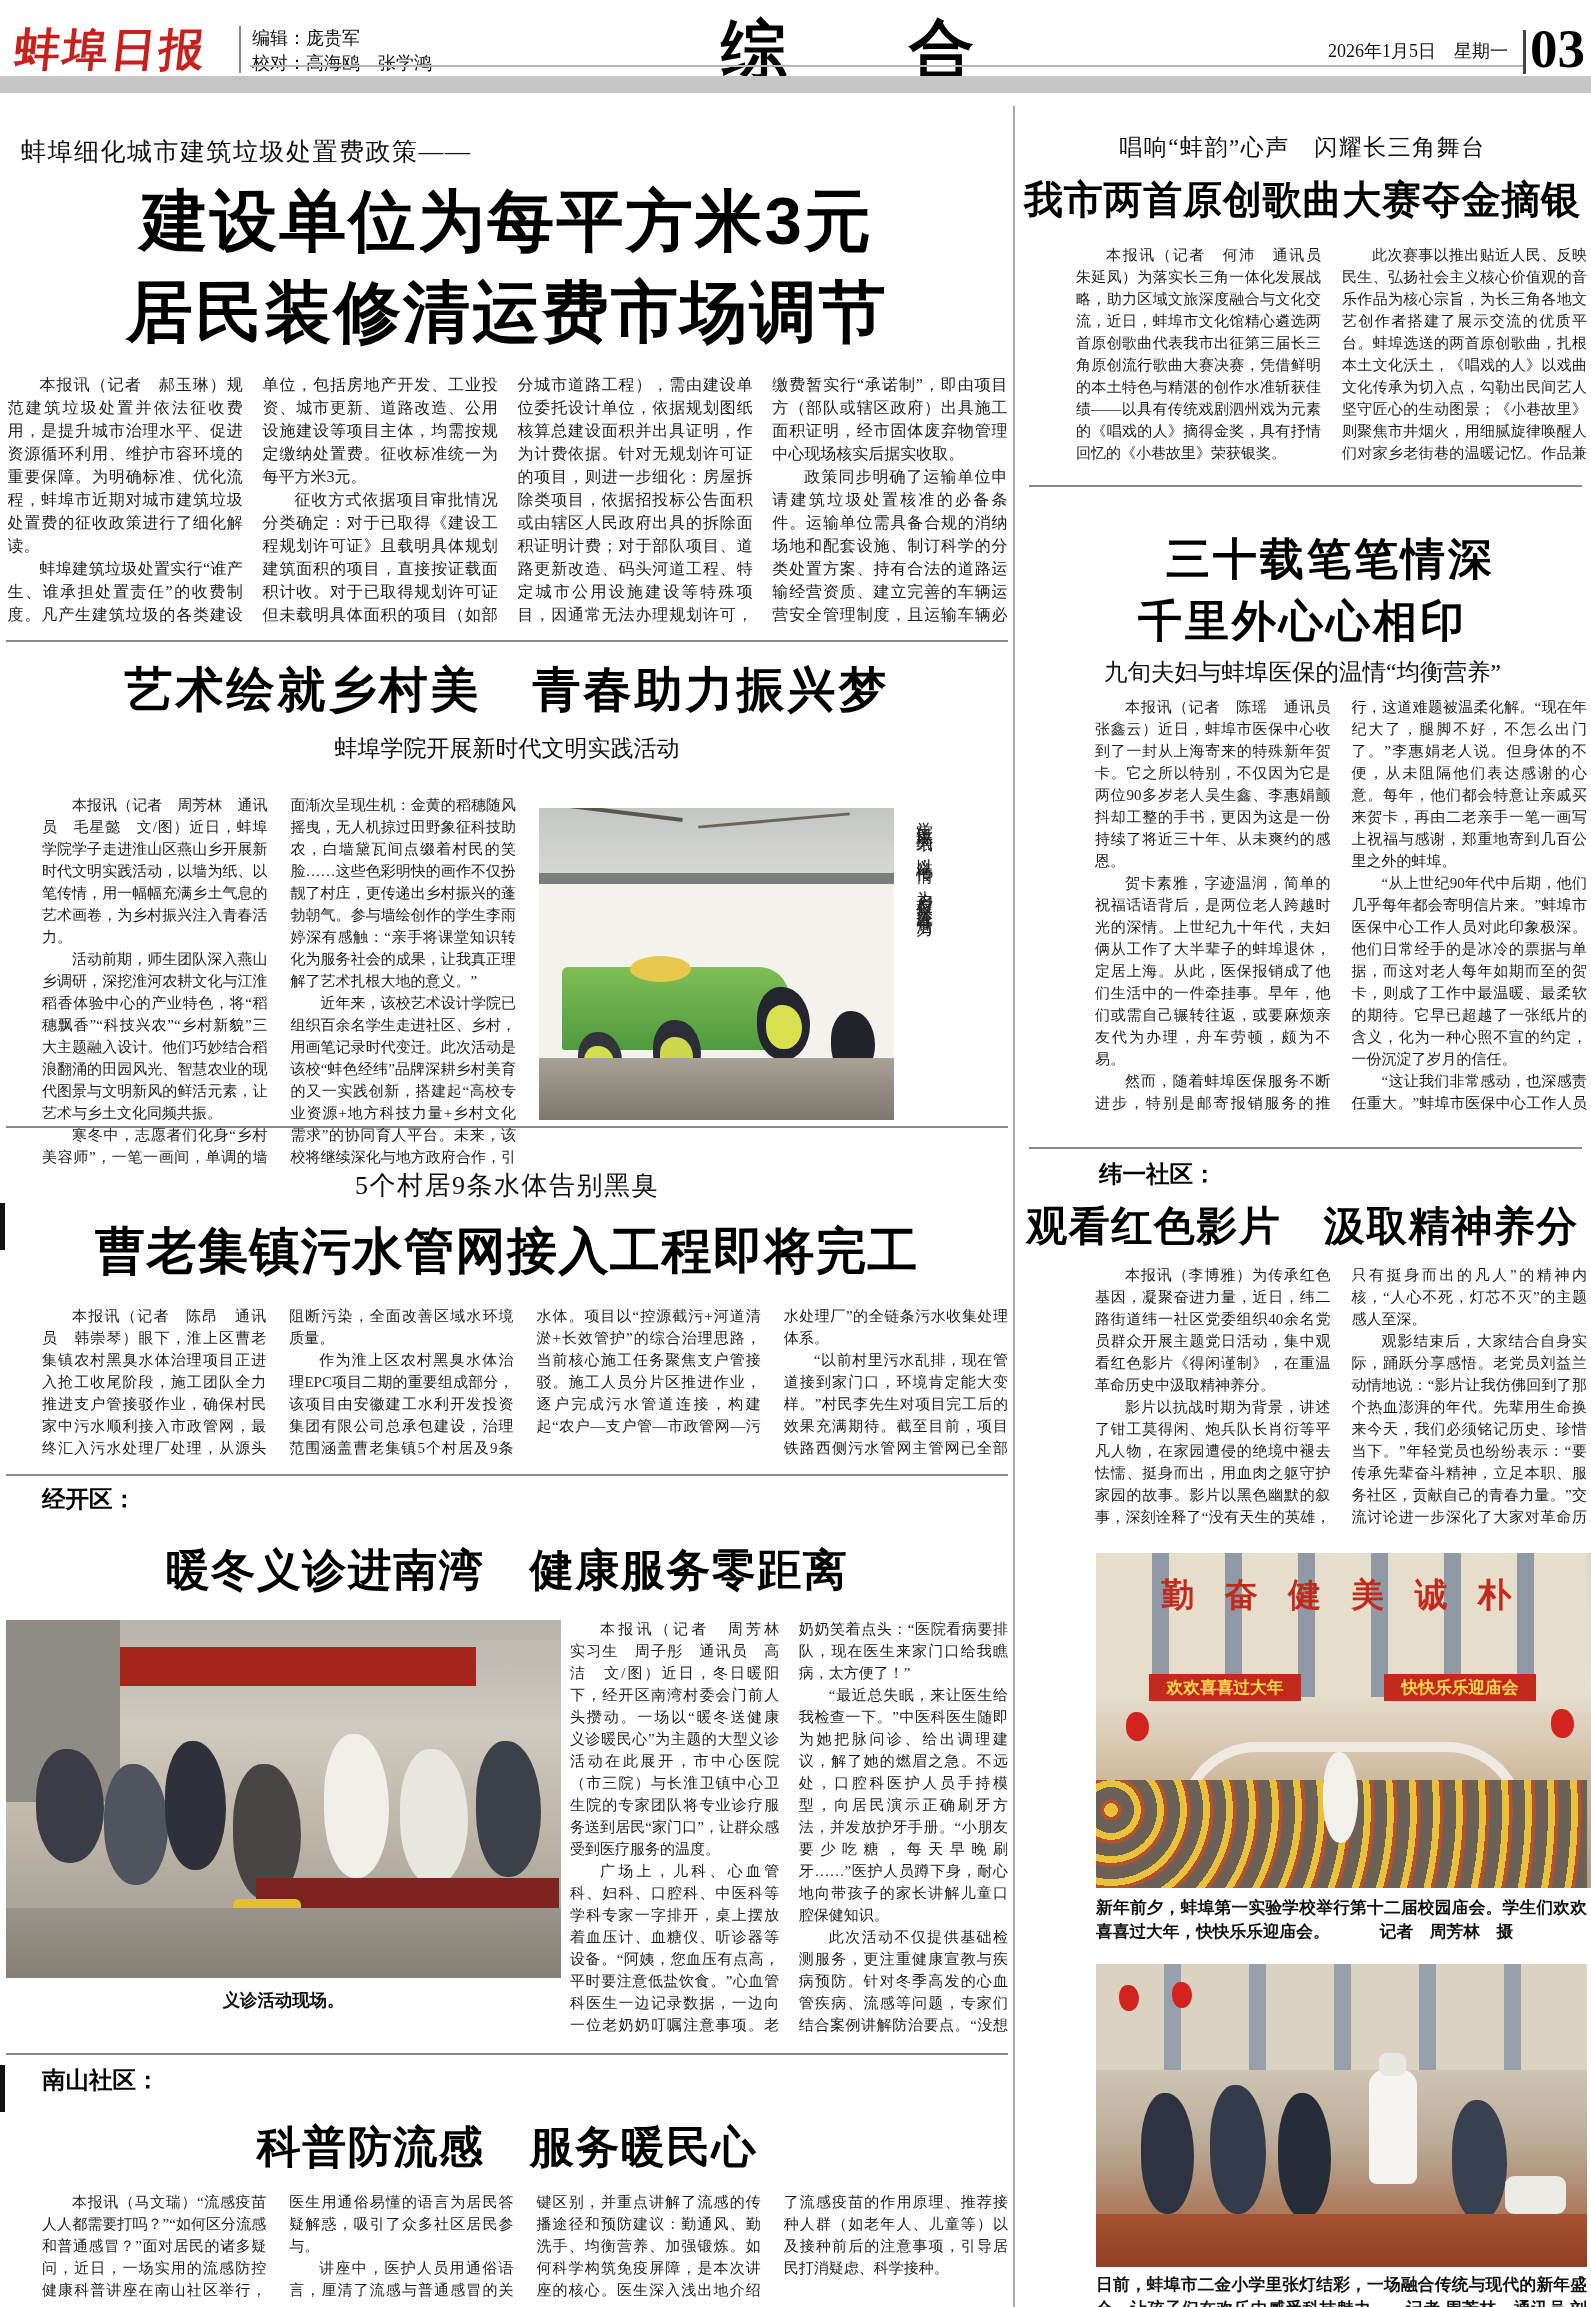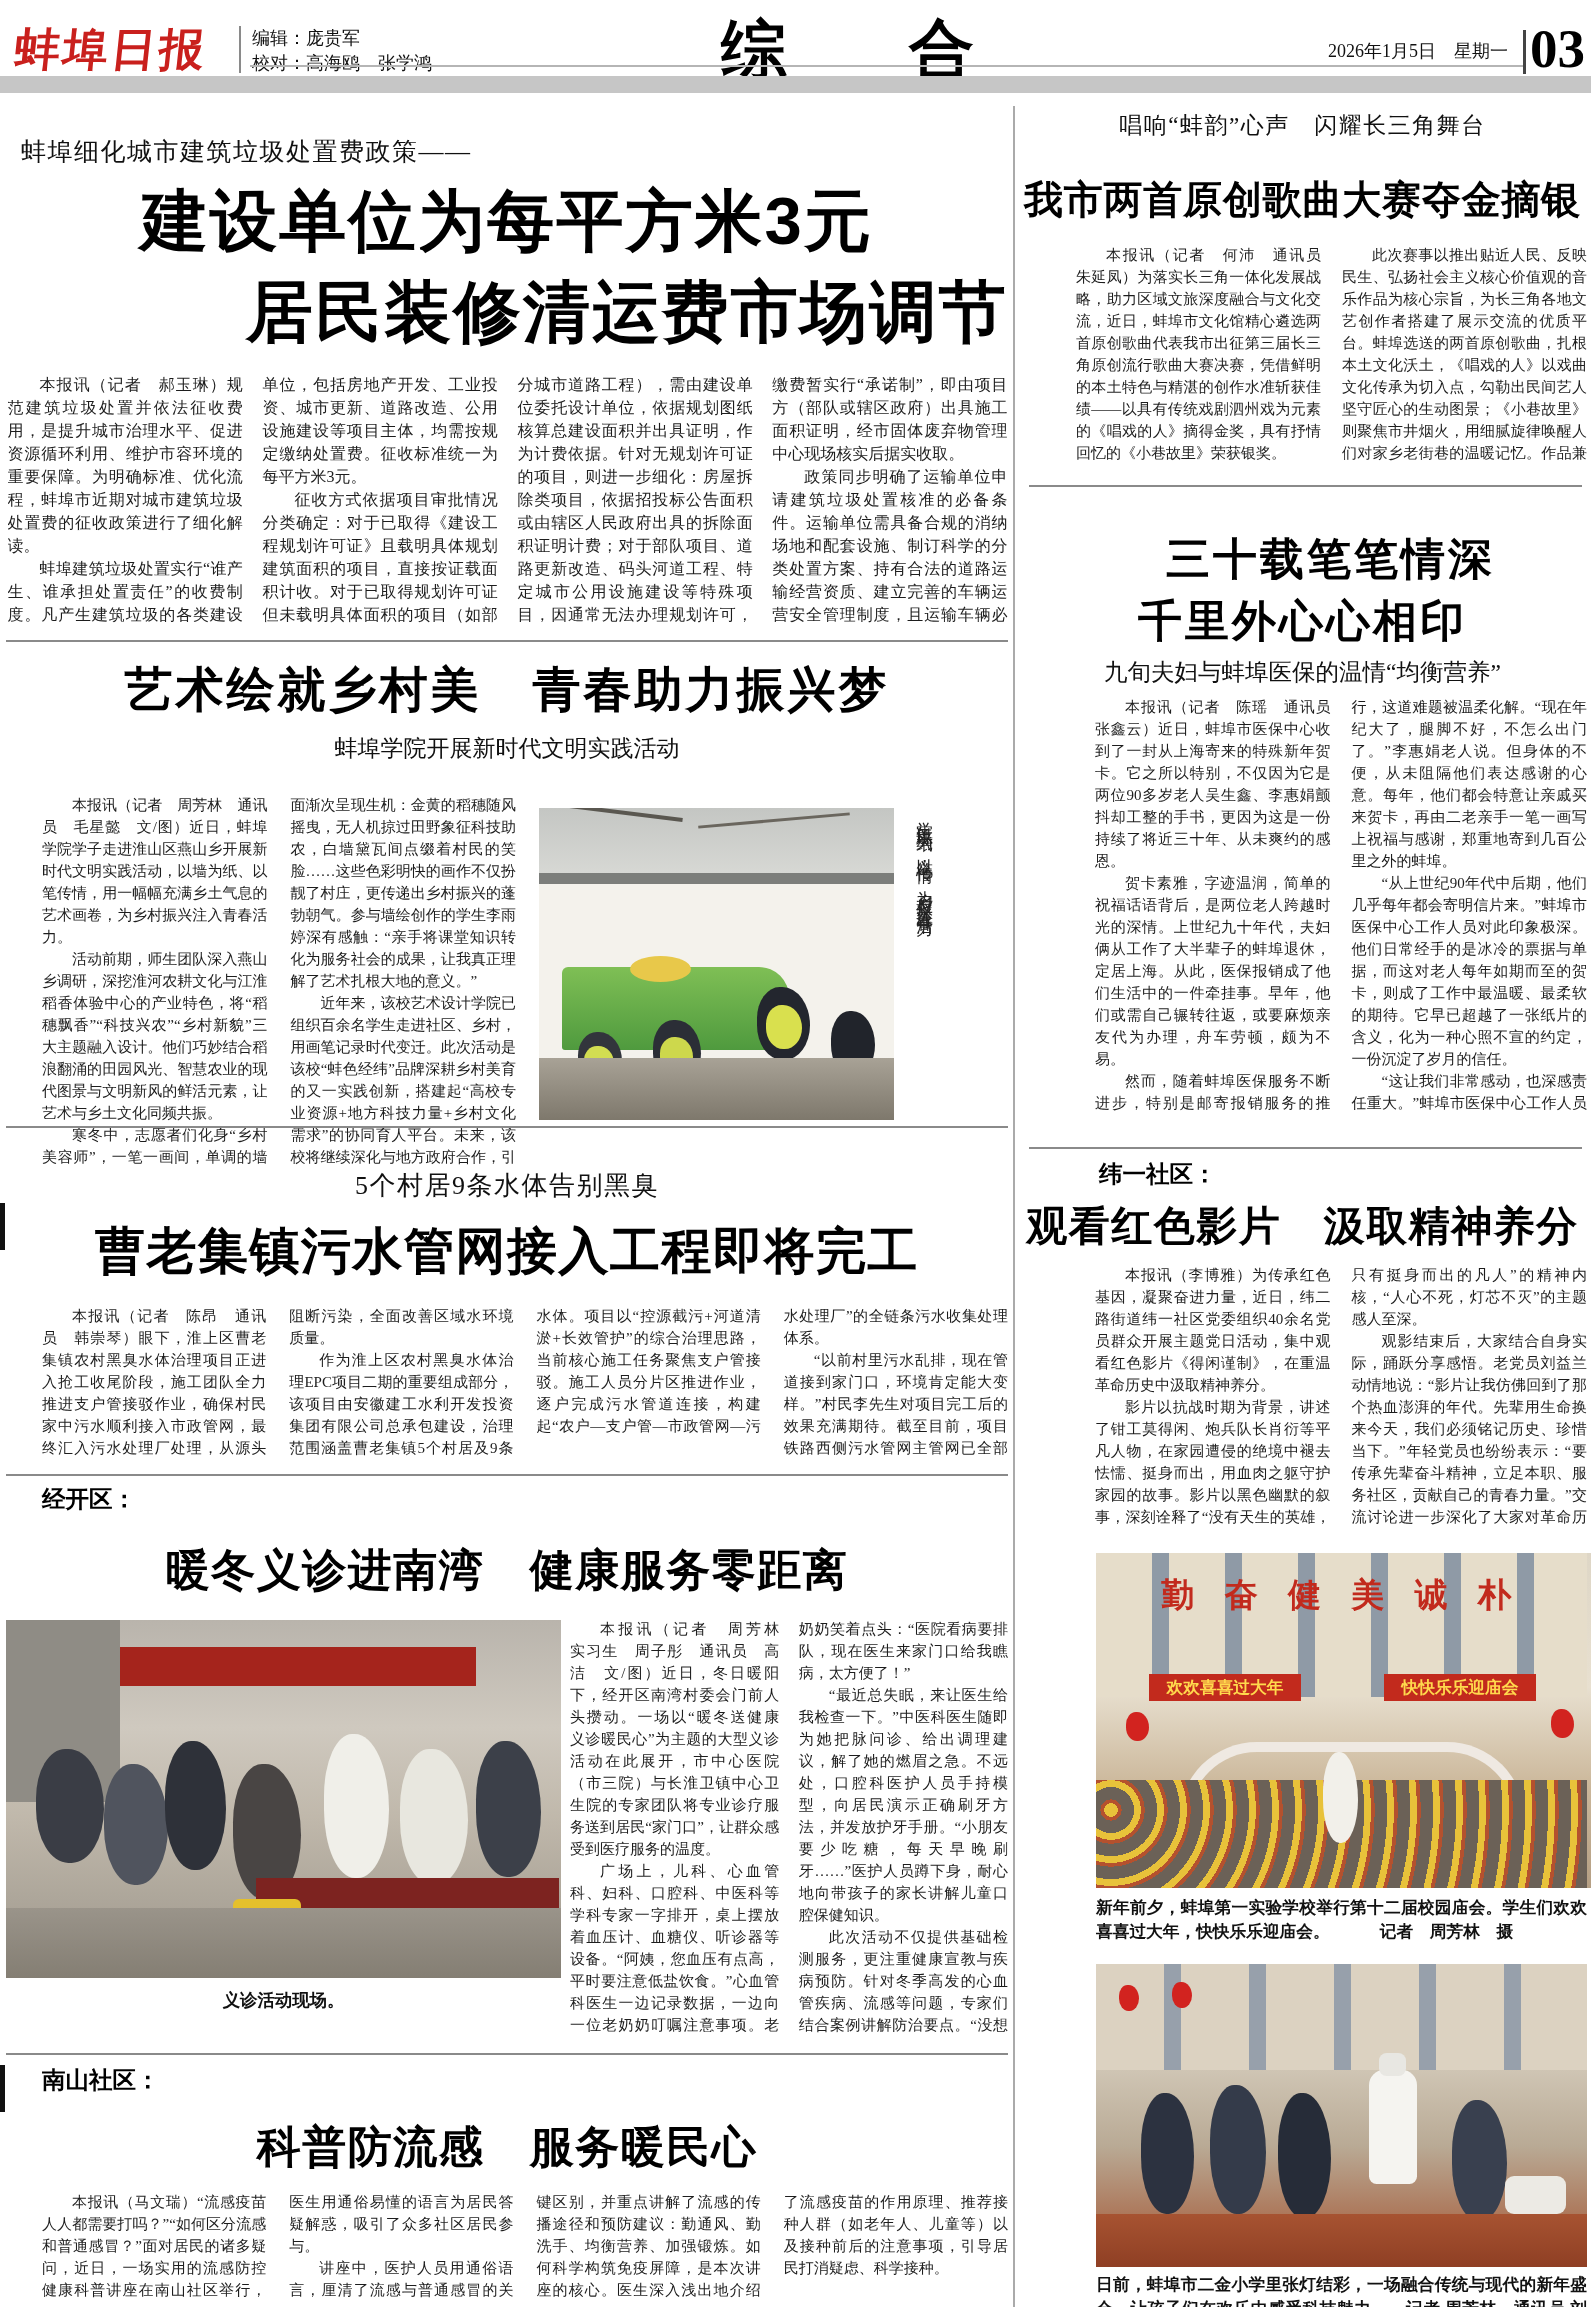--- a/index.html
+++ b/index.html
@@ -49,21 +49,21 @@
   <div class="hairline" style="left:250px;top:65px;width:1273px;height:2.3px;background:#b5b5b5;"></div>
   <div class="abs gray-band"></div>
 
   <div class="hairline" style="left:0;top:1203px;width:5.3px;height:47px;background:#111;"></div>
   <div class="hairline" style="left:0;top:2065px;width:5.3px;height:47px;background:#111;"></div>
 
   <div class="hairline" style="left:1013px;top:106px;width:1.5px;height:2201px;background:#aaa;"></div>
 
   <div class="abs kicker" style="left:21px;top:135px;font-size:25px;">蚌埠细化城市建筑垃圾处置费政策——</div>
   <div class="abs headline sans center" style="left:6px;top:176px;width:1002px;font-size:67px;letter-spacing:2.3px;">建设单位为每平方米3元</div>
-  <div class="abs headline sans center" style="left:6px;top:267px;width:1002px;font-size:67px;letter-spacing:2.3px;text-align:right;">居民装修清运费市场调节</div>
+  <div class="abs headline sans center" style="left:6px;top:267px;width:1002px;font-size:67px;letter-spacing:2.3px;">居民装修清运费市场调节</div>
   <div class="abs body-text" style="left:7.6px;top:373px;width:1000px;height:262px;column-count:4;column-gap:19.7px;font-size:16px;line-height:23px;">
       <p>本报讯（记者　郝玉琳）规范建筑垃圾处置并依法征收费用，是提升城市治理水平、促进资源循环利用、维护市容环境的重要保障。为明确标准、优化流程，蚌埠市近期对城市建筑垃圾处置费的征收政策进行了细化解读。</p>
       <p>蚌埠建筑垃圾处置实行“谁产生、谁承担处置责任”的收费制度。凡产生建筑垃圾的各类建设单位，包括房地产开发、工业投资、城市更新、道路改造、公用设施建设等项目主体，均需按规定缴纳处置费。征收标准统一为每平方米3元。</p>
       <p>征收方式依据项目审批情况分类确定：对于已取得《建设工程规划许可证》且载明具体规划建筑面积的项目，直接按证载面积计收。对于已取得规划许可证但未载明具体面积的项目（如部分城市道路工程），需由建设单位委托设计单位，依据规划图纸核算总建设面积并出具证明，作为计费依据。针对无规划许可证的项目，则进一步细化：房屋拆除类项目，依据招投标公告面积或由辖区人民政府出具的拆除面积证明计费；对于部队项目、道路更新改造、码头河道工程、特定城市公用设施建设等特殊项目，因通常无法办理规划许可，缴费暂实行“承诺制”，即由项目方（部队或辖区政府）出具施工面积证明，经市固体废弃物管理中心现场核实后据实收取。</p>
       <p>政策同步明确了运输单位申请建筑垃圾处置核准的必备条件。运输单位需具备合规的消纳场地和配套设施、制订科学的分类处置方案、持有合法的道路运输经营资质、建立完善的车辆运营安全管理制度，且运输车辆必须符合密闭运输、安装卫星定位装置等具体技术标准，并接入本市主管部门监管平台。城市管理部门将在受理建筑垃圾处置申请后3个工作日内完成核准。</p>
     </div>
 
   <div class="hairline" style="left:6px;top:640px;width:1002px;height:1.5px;"></div>
 
   <div class="abs headline center" style="left:6px;top:658px;width:1002px;font-size:48px;letter-spacing:3px;">艺术绘就乡村美　青春助力振兴梦</div>
@@ -134,21 +134,21 @@
 
   <div class="hairline" style="left:6px;top:2053px;width:1002px;height:1.5px;"></div>
   <div class="abs section-label" style="left:42px;top:2064px;">南山社区：</div>
 
   <div class="abs headline sans center" style="left:6px;top:2118px;width:1002px;font-size:44px;letter-spacing:1.5px;">科普防流感　服务暖民心</div>
   <div class="abs body-text" style="left:42px;top:2191px;width:966px;height:116px;column-count:4;column-gap:23px;font-size:15px;line-height:22px;">
       <p>本报讯（马文瑞）“流感疫苗人人都需要打吗？”“如何区分流感和普通感冒？”面对居民的诸多疑问，近日，一场实用的流感防控健康科普讲座在南山社区举行，医生用通俗易懂的语言为居民答疑解惑，吸引了众多社区居民参与。</p>
       <p>讲座中，医护人员用通俗语言，厘清了流感与普通感冒的关键区别，并重点讲解了流感的传播途径和预防建议：勤通风、勤洗手、均衡营养、加强锻炼。如何科学构筑免疫屏障，是本次讲座的核心。医生深入浅出地介绍了流感疫苗的作用原理、推荐接种人群（如老年人、儿童等）以及接种前后的注意事项，引导居民打消疑虑、科学接种。</p>
     </div>
 
-  <div class="abs kicker center" style="left:1019px;top:110px;width:567px;font-size:23px;">唱响“蚌韵”心声　闪耀长三角舞台</div>
+  <div class="abs kicker center" style="left:1019px;top:132px;width:567px;font-size:23px;">唱响“蚌韵”心声　闪耀长三角舞台</div>
   <div class="abs headline sans center" style="left:1019px;top:173px;width:567px;font-size:39px;letter-spacing:0.8px;">我市两首原创歌曲大赛夺金摘银</div>
   <div class="abs body-text" style="left:1076px;top:244px;width:511px;height:232px;column-count:2;column-gap:21px;font-size:15px;line-height:22px;">
       <p>本报讯（记者　何沛　通讯员　朱延凤）为落实长三角一体化发展战略，助力区域文旅深度融合与文化交流，近日，蚌埠市文化馆精心遴选两首原创歌曲代表我市出征第三届长三角原创流行歌曲大赛决赛，凭借鲜明的本土特色与精湛的创作水准斩获佳绩——以具有传统戏剧泗州戏为元素的《唱戏的人》摘得金奖，具有抒情回忆的《小巷故里》荣获银奖。</p>
       <p>此次赛事以推出贴近人民、反映民生、弘扬社会主义核心价值观的音乐作品为核心宗旨，为长三角各地文艺创作者搭建了展示交流的优质平台。蚌埠选送的两首原创歌曲，扎根本土文化沃土，《唱戏的人》以戏曲文化传承为切入点，勾勒出民间艺人坚守匠心的生动图景；《小巷故里》则聚焦市井烟火，用细腻旋律唤醒人们对家乡老街巷的温暖记忆。作品兼具皖北地域特色与时代审美气息，生动诠释了蚌埠文化与长三角文化协同发展的创新活力。</p>
     </div>
 
   <div class="hairline" style="left:1029px;top:485px;width:553px;height:1.5px;"></div>
 
   <div class="abs headline sans center" style="left:1047px;top:530px;width:567px;font-size:44px;letter-spacing:3px;">三十载笔笔情深</div>
   <div class="abs headline sans center" style="left:1019px;top:592px;width:567px;font-size:44px;letter-spacing:3px;">千里外心心相印</div>

